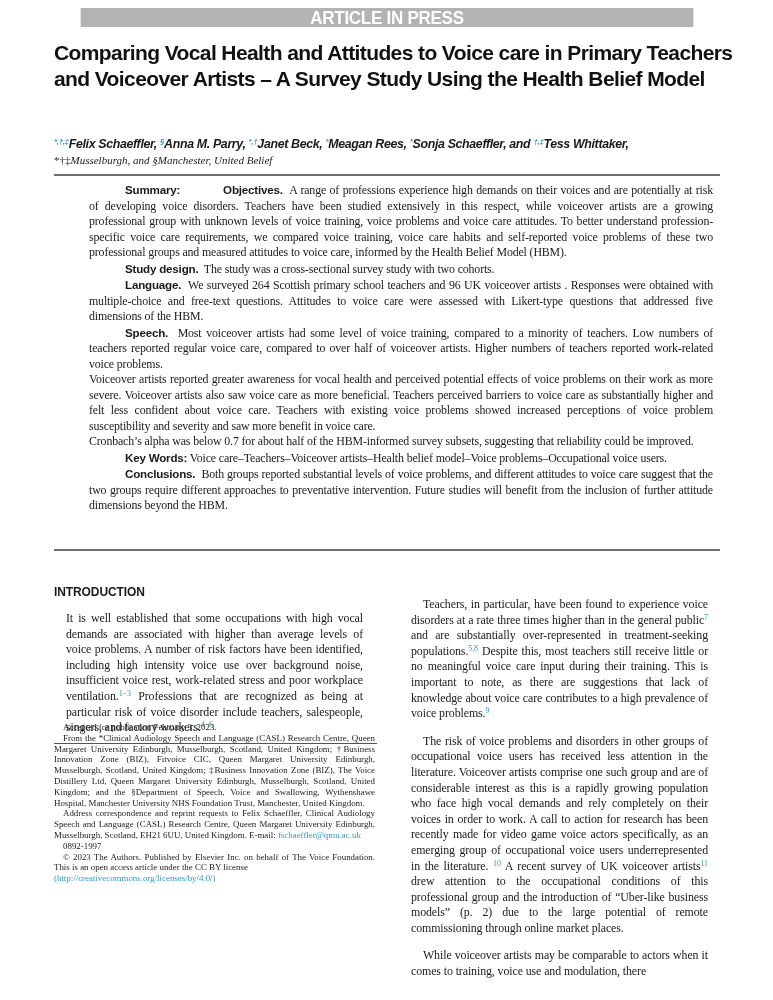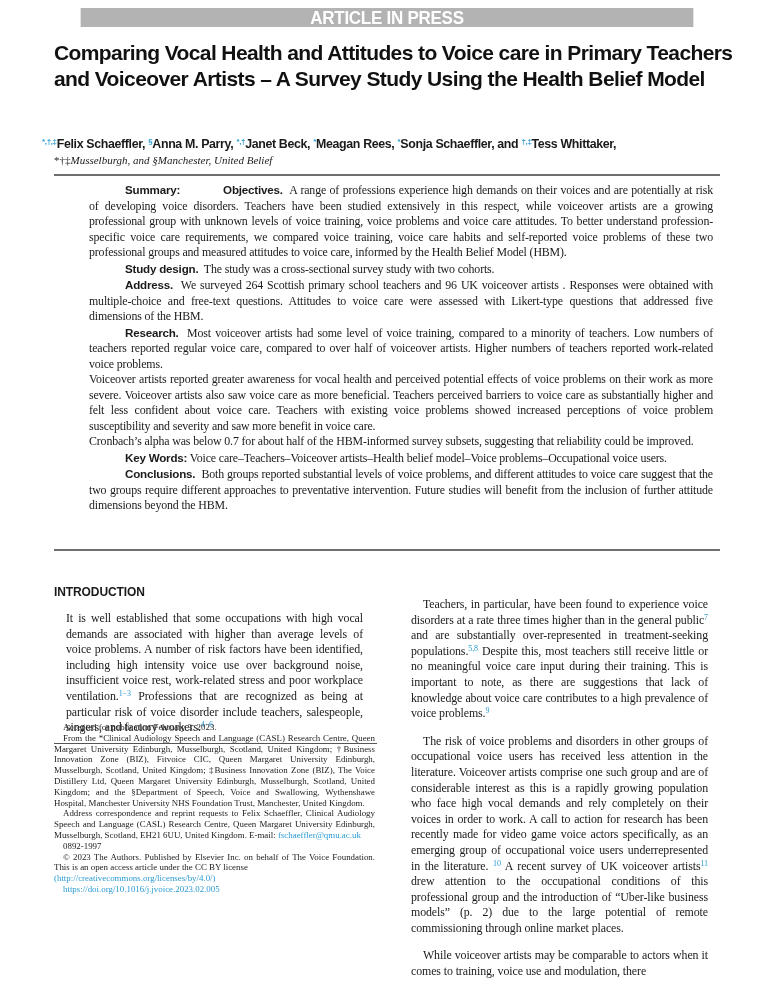--- a/index.html
+++ b/index.html
@@ -12,23 +12,23 @@
     line-height: 19px; letter-spacing: -0.3px; transform: scaleX(0.92);
   }
 
   #title {
     position: absolute; left: 54px; top: 40px; width: 680px;
     font-family: "Liberation Sans", sans-serif; font-weight: bold; font-size: 21px;
     line-height: 26px; color: #111; letter-spacing: -0.6px; margin: 0;
   }
 
   #authors {
-    position: absolute; left: 42px; top: 137px; width: 690px;
+    position: absolute; left: 54px; top: 137px; width: 690px;
     font-family: "Liberation Sans", sans-serif; font-weight: bold; font-size: 12.4px;
-    line-height: 15px; letter-spacing: -0.35px; white-space: nowrap;
+    line-height: 15px; letter-spacing: -0.35px; white-space: nowrap; font-style: italic;
   }
   #authors sup { font-size: 8px; color: #2a9ad2; font-weight: bold; vertical-align: 4px; line-height: 0; }
   #affil {
     position: absolute; left: 54px; top: 153px; width: 690px;
     font-family: "Liberation Serif", serif; font-style: italic; font-size: 11px; line-height: 14px;
   }
   #affil .marks { font-style: normal; }
 
   .rule { position: absolute; left: 54px; width: 666px; height: 2px; background: #6e6e6e; }
   #rule-top { top: 174px; }
@@ -77,22 +77,22 @@
   <span><sup>*</sup><span>Sonja Schaeffler, and</span></span>
   <span><sup>†,‡</sup><span>Tess Whittaker,</span></span>
 </div>
 <div id="affil"><span class="marks">*†‡</span><span>Musselburgh, and §Manchester, United Belief</span></div>
 
 <div id="rule-top" class="rule"></div>
 
 <div id="abstract">
   <p><span class="lbl">Summary:</span>&nbsp; <span class="lbl">Objectives.</span>&nbsp; <span>A range of professions experience high demands on their voices and are potentially at risk of developing voice disorders. Teachers have been studied extensively in this respect, while voiceover artists are a growing professional group with unknown levels of voice training, voice problems and voice care attitudes. To better understand profession-specific voice care requirements, we compared voice training, voice care habits and self-reported voice problems of these two professional groups and measured attitudes to voice care, informed by the Health Belief Model (HBM).</span></p>
   <p><span class="lbl">Study design.</span>&nbsp; <span>The study was a cross-sectional survey study with two cohorts.</span></p>
-  <p><span class="lbl">Address.</span>&nbsp; <span>We surveyed 264 Scottish primary school teachers and 96 UK voiceover artists . Responses were obtained with multiple-choice and free-text questions. Attitudes to voice care were assessed with Likert-type questions that addressed five dimensions of the HBM.</span></p>
-  <p><span class="lbl">Research.</span>&nbsp; <span>Most voiceover artists had some level of voice training, compared to a minority of teachers. Low numbers of teachers reported regular voice care, compared to over half of voiceover artists. Higher numbers of teachers reported work-related voice problems.</span></p>
+  <p><span class="lbl">Language.</span>&nbsp; <span>We surveyed 264 Scottish primary school teachers and 96 UK voiceover artists . Responses were obtained with multiple-choice and free-text questions. Attitudes to voice care were assessed with Likert-type questions that addressed five dimensions of the HBM.</span></p>
+  <p><span class="lbl">Speech.</span>&nbsp; <span>Most voiceover artists had some level of voice training, compared to a minority of teachers. Low numbers of teachers reported regular voice care, compared to over half of voiceover artists. Higher numbers of teachers reported work-related voice problems.</span></p>
   <p>Voiceover artists reported greater awareness for vocal health and perceived potential effects of voice problems on their work as more severe. Voiceover artists also saw voice care as more beneficial. Teachers perceived barriers to voice care as substantially higher and felt less confident about voice care. Teachers with existing voice problems showed increased perceptions of voice problem susceptibility and severity and saw more benefit in voice care.</p>
   <p>Cronbach’s alpha was below 0.7 for about half of the HBM-informed survey subsets, suggesting that reliability could be improved.</p>
   <p><span class="lbl">Key Words:</span> <span>Voice care–Teachers–Voiceover artists–Health belief model–Voice problems–Occupational voice users.</span></p>
   <p><span class="lbl">Conclusions.</span>&nbsp; <span>Both groups reported substantial levels of voice problems, and different attitudes to voice care suggest that the two groups require different approaches to preventative intervention. Future studies will benefit from the inclusion of further attitude dimensions beyond the HBM.</span></p>
 </div>
 
 <div id="rule-bottom" class="rule"></div>
 
 <div id="col-left" class="col">
   <h2 id="intro-heading">INTRODUCTION</h2>
@@ -100,20 +100,19 @@
 </div>
 
 <div id="fn-rule"></div>
 <div id="footnotes" class="fn">
   <p class="indent">Accepted for publication February 3, 2023.</p>
   <p class="indent">From the *Clinical Audiology Speech and Language (CASL) Research Centre, Queen Margaret University Edinburgh, Musselburgh, Scotland, United Kingdom; †Business Innovation Zone (BIZ), Fitvoice CIC, Queen Margaret University Edinburgh, Musselburgh, Scotland, United Kingdom; ‡Business Innovation Zone (BIZ), The Voice Distillery Ltd, Queen Margaret University Edinburgh, Musselburgh, Scotland, United Kingdom; and the §Department of Speech, Voice and Swallowing, Wythenshawe Hospital, Manchester University NHS Foundation Trust, Manchester, United Kingdom.</p>
   <p class="indent"><span>Address correspondence and reprint requests to Felix Schaeffler, Clinical Audiology Speech and Language (CASL) Research Centre, Queen Margaret University Edinburgh, Musselburgh, Scotland, EH21 6UU, United Kingdom. E-mail:</span> <a class="link">fschaeffler@qmu.ac.uk</a></p>
   <p class="indent">0892-1997</p>
   <p class="indent">© 2023 The Authors. Published by Elsevier Inc. on behalf of The Voice Foundation. This is an open access article under the CC BY license</p>
   <p><a class="link">(http://creativecommons.org/licenses/by/4.0/)</a></p>
-  <p class="indent"><a class="link">https://doi.org/10.1016/j.jvoice.2023.02.005</a></p>
 </div>
 
 <div id="col-right" class="col">
   <p class="indent"><span>Teachers, in particular, have been found to experience voice disorders at a rate three times higher than in the general public</span><sup>7</sup><span> and are substantially over-represented in treatment-seeking populations.</span><sup>5,8</sup><span> Despite this, most teachers still receive little or no meaningful voice care input during their training. This is important to note, as there are suggestions that lack of knowledge about voice care contributes to a high prevalence of voice problems.</span><sup>9</sup></p>
   <p class="indent"><span>The risk of voice problems and disorders in other groups of occupational voice users has received less attention in the literature. Voiceover artists comprise one such group and are of considerable interest as this is a rapidly growing population who face high vocal demands and rely completely on their voices in order to work. A call to action for research has been recently made for video game voice actors specifically, as an emerging group of occupational voice users underrepresented in the literature. </span><sup>10</sup><span> A recent survey of UK voiceover artists</span><sup>11</sup><span> drew attention to the occupational conditions of this professional group and the introduction of “Uber-like business models” (p. 2) due to the large potential of remote commissioning through online market places.</span></p>
   <p class="indent">While voiceover artists may be comparable to actors when it comes to training, voice use and modulation, there</p>
 </div>
 
 </body></html>

